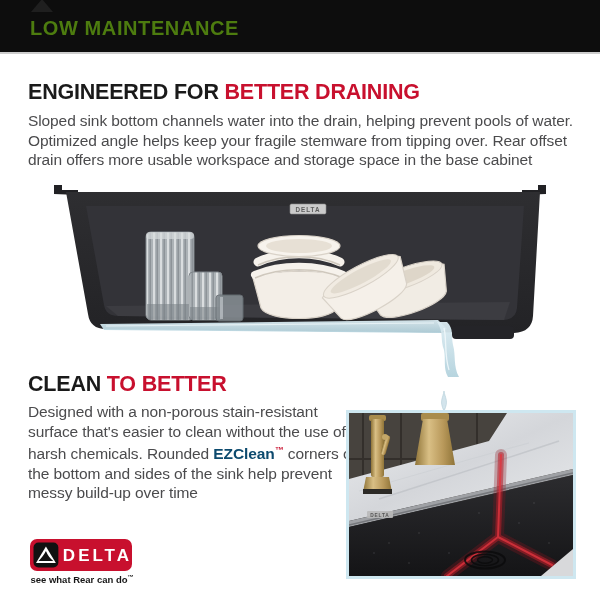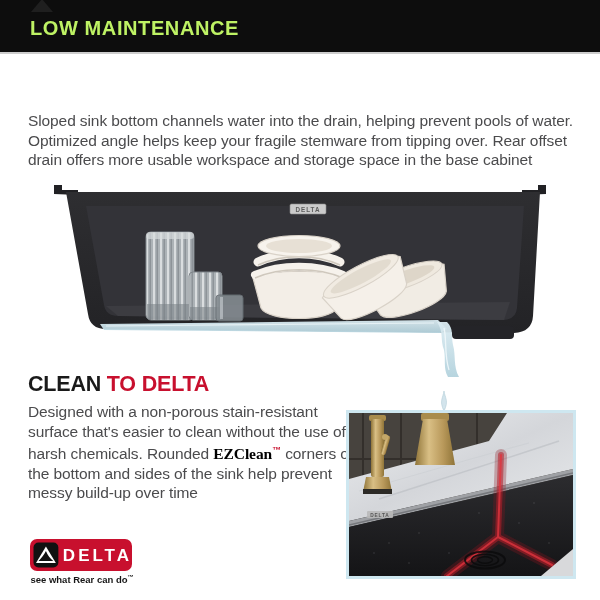--- a/index.html
+++ b/index.html
@@ -6,34 +6,34 @@
   html,body { width:600px; height:600px; }
   body { font-family:"Liberation Sans", sans-serif; background:#ffffff; }
   .page { position:relative; width:600px; height:600px; background:#fff; overflow:hidden; }
 
   
   .banner { position:absolute; left:0; top:0; width:600px; height:54px;
             background:#0d0d0d; border-bottom:2px solid #cdcdcd; }
   .banner-tri { position:absolute; left:31px; top:-1px; width:0; height:0;
                 border-left:11px solid transparent; border-right:11px solid transparent;
                 border-bottom:13px solid #1f1f1f; }
-  .banner-title { position:absolute; left:30px; top:17px; color:#bef264;
+  .banner-title { position:absolute; left:30px; top:17px; color:#4d7c0f;
                   font-size:20px; font-weight:bold; letter-spacing:0.6px; }
 
   
   .heading { position:absolute; left:28px; font-size:21.5px; font-weight:bold;
              letter-spacing:-0.2px; color:#1a1a1a; white-space:nowrap; }
   .heading .red { color:#c8102e; }
   .h-draining { top:80px; }
   .h-clean { top:372px; }
   .para { position:absolute; left:28px; font-size:15.5px; line-height:19.5px;
           color:#4b4b4d; letter-spacing:-0.1px; }
   .p-draining { top:111px; width:556px; }
   .p-clean { top:402px; width:332px; }
-  .p-clean .hl { color:#000000; font-weight:bold;font-family:Liberation Serif, serif; }
+  .p-clean .hl { color:#0c4a6e; font-weight:bold; }
   .p-clean sup { font-size:9px; color:#c8102e; font-weight:bold; }
 
   
   .sink-illustration { position:absolute; left:40px; top:182px; width:520px; height:200px; }
 
   
   .drip { position:absolute; left:436px; top:391px; width:16px; height:22px; }
 
   
   .inset { position:absolute; left:346px; top:410px; width:230px; height:169px;
@@ -53,20 +53,21 @@
 </head>
 <body>
 
 <div class="page">
 
   <header class="banner">
     <div class="banner-tri"></div>
     <div class="banner-title">LOW MAINTENANCE</div>
   </header>
 
+  <h1 class="heading h-draining"><span>ENGINEERED FOR </span><span class="red">BETTER DRAINING</span></h1>
 
   <p class="para p-draining">Sloped sink bottom channels water into the drain, helping prevent pools of water. Optimized angle helps keep your fragile stemware from tipping over. Rear offset drain offers more usable workspace and storage space in the base cabinet</p>
 
   <div class="sink-illustration">
     <svg width="520" height="200" viewBox="0 0 520 200">
       <defs>
         <linearGradient id="sinkGrad" x1="0" y1="0" x2="0" y2="1">
           <stop offset="0" stop-color="#2e2e31"></stop>
             <stop offset="1" stop-color="#232326"></stop>
         </linearGradient>
@@ -131,21 +132,21 @@
       <g>
         <path d="M60,142 L398,138 L407,147 L400,151 L64,148 Z" fill="url(#waterG)" opacity="0.95"></path>
         <path d="M66,144 L394,141" stroke="#eef7fa" stroke-width="1.2" opacity="0.8"></path>
         <path d="M397,140 C404,150 400,158 404,168 C406,178 403,186 408,195 L419,195
                  C413,184 416,173 413,163 C411,153 414,147 407,140 Z" fill="url(#waterG)" opacity="0.95"></path>
         <path d="M404,146 C407,158 404,172 409,188" stroke="#f2f9fc" stroke-width="1.3" fill="none" opacity="0.85"></path>
       </g>
     </svg>
   </div>
 
-  <h2 class="heading h-clean"><span>CLEAN </span><span class="red">TO DELTA</span></h2>
+  <h2 class="heading h-clean"><span>CLEAN </span><span class="red">TO BETTER</span></h2>
 
   <p class="para p-clean"><span>Designed with a non-porous stain-resistant surface that's easier to clean without the use of harsh chemicals. Rounded </span><span class="hl">EZClean</span><sup>™</sup><span> corners on the bottom and sides of the sink help prevent messy build-up over time</span></p>
 
   <div class="drip">
     <svg width="16" height="22" viewBox="0 0 16 22">
       <path d="M8,0 C9,7 13,10 8,20 C3,10 7,7 8,0 Z" fill="#cfe2ea" stroke="#a8c6d2" stroke-width="0.6" opacity="0.9"></path>
     </svg>
   </div>
 
   <div class="inset">

